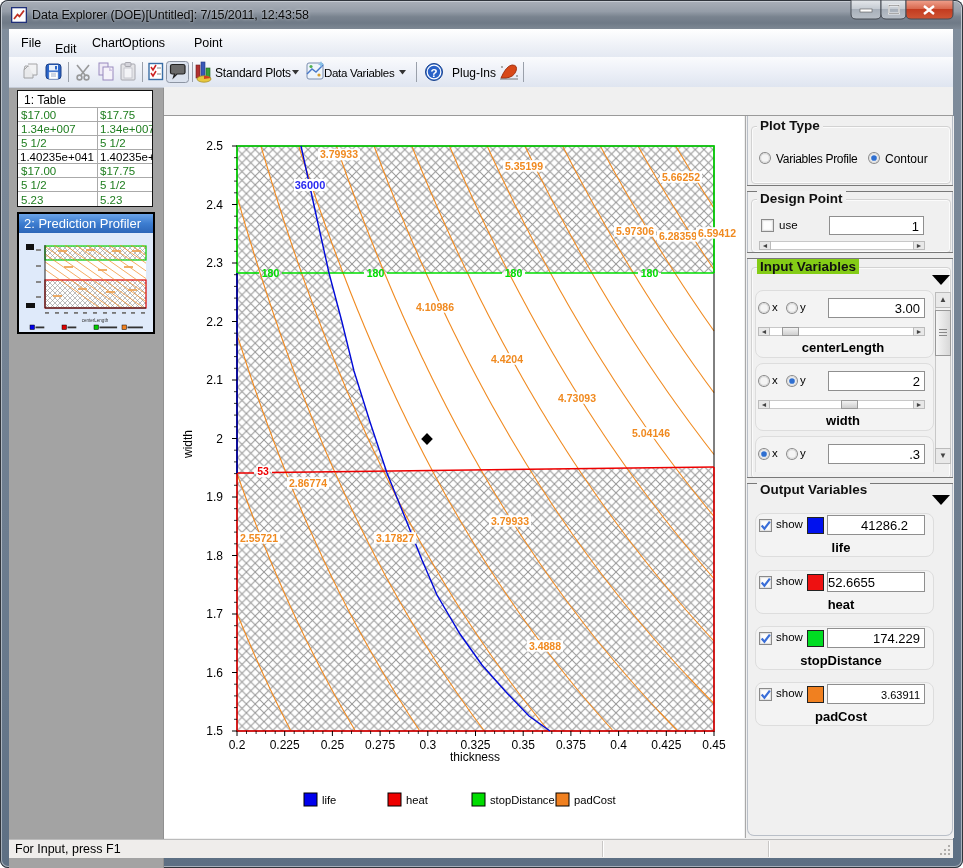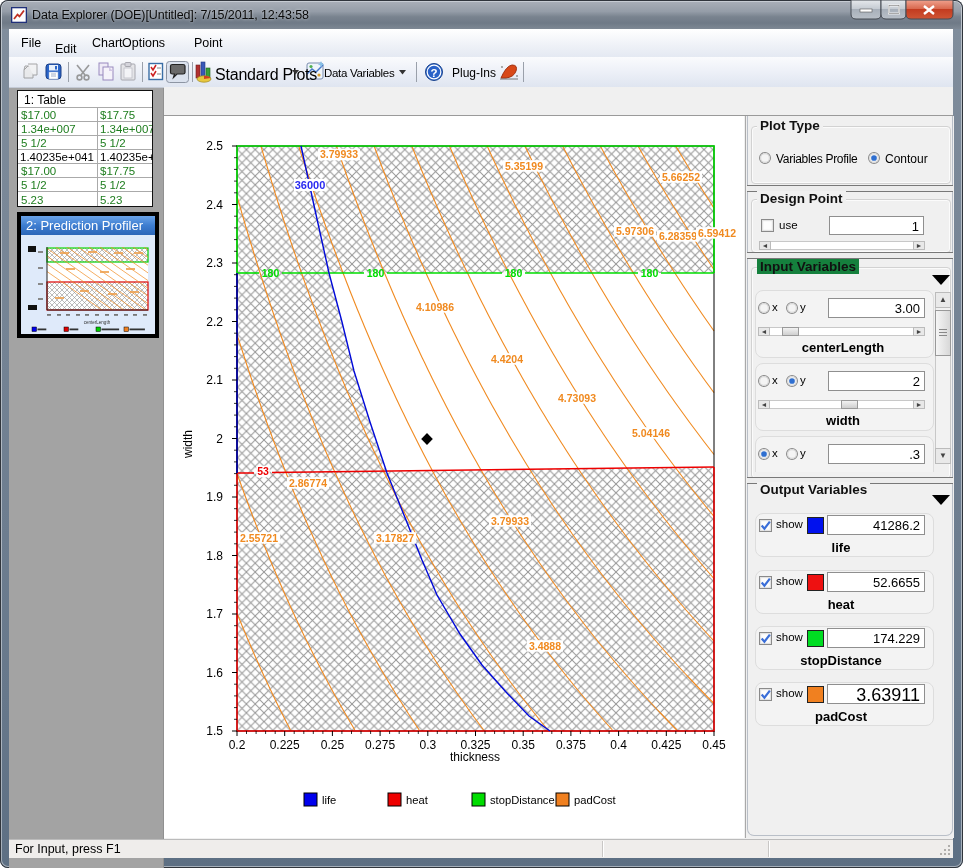--- a/index.html
+++ b/index.html
@@ -118,21 +118,21 @@
       </g>
       <g>
         <path d="M492 21 Q497 9 503 8 Q509 8 507 14 Q505 20 497 21 Z" fill="#d84818" stroke="#a03010"></path>
         <path d="M493 20 Q498 11 504 9.5" stroke="#f0capc" stroke-width="0" fill="none"></path>
         <path d="M491 22 L509 22" stroke="#555" stroke-width="0.8"></path>
         <circle cx="493" cy="10" r="0.9" fill="#888"></circle>
         <circle cx="508" cy="19" r="0.9" fill="#888"></circle>
       </g>
       <line x1="514.5" y1="5" x2="514.5" y2="25" stroke="#9aa0aa" stroke-width="1"></line>
     </svg>
-<span class="abs" style="left:206px;top:9px;font-size:16px;letter-spacing:-0.2px;color:#000">Standard Plots</span>
+<span class="abs" style="left:206px;top:9px;font-size:12px;letter-spacing:-0.2px;color:#000">Standard Plots</span>
 <svg class="abs" style="left:283px;top:13px" width="8" height="5">
       <path d="M0 0 L7 0 L3.5 4.5 Z" fill="#333"></path>
     </svg>
 <span class="abs" style="left:315px;top:9.5px;font-size:11.5px;letter-spacing:-0.3px;color:#000">Data Variables</span>
 <svg class="abs" style="left:390px;top:13px" width="8" height="5">
       <path d="M0 0 L7 0 L3.5 4.5 Z" fill="#333"></path>
     </svg>
     <div class="abs" style="left:407px;top:5px;width:1px;height:20px;background:#9aa0aa"></div>
 <span class="abs" style="left:443px;top:9px;font-size:12px;color:#000">Plug-Ins</span>
 </div>
@@ -166,21 +166,21 @@
         <text x="3" y="96.5">5.23</text>
           <text x="82" y="96.5">5.23</text>
       </g>
       <g fill="#000">
         <text x="2" y="53.5">1.40235e+041</text>
           <text x="82" y="53.5">1.40235e+</text>
       </g>
     </svg>
   </div>
 
-  <div class="abs" style="left:8px;top:124px;width:134px;height:118px;background:#dfeafa;border:4px solid #000000;overflow:hidden">
+  <div class="abs" style="left:8px;top:124px;width:134px;height:118px;background:#dfeafa;border:2px solid #000000;overflow:hidden">
     <div class="abs" style="left:0;top:0;width:134px;height:19px;background:linear-gradient(180deg,#6aa3e8,#3d7dd0 50%,#2c66b8);color:#fff;font-size:13px;padding-left:5px;line-height:19px">2: Prediction Profiler</div>
     <svg width="133" height="98" viewBox="0 0 133 98" style="position:absolute;left:1px;top:19px">
         <rect x="0" y="0" width="133" height="98" fill="#dfeafa"></rect>
         <defs>
           <pattern id="mh" width="5" height="5" patternUnits="userSpaceOnUse">
             <path d="M0 0L5 5M5 0L0 5" stroke="#909090" stroke-width="0.6" fill="none"></path>
           </pattern>
         </defs>
         <rect x="25" y="12" width="101" height="63" fill="#ffffff"></rect>
         <rect x="25" y="13" width="101" height="14" fill="url(#mh)"></rect>
@@ -492,21 +492,21 @@
       <rect x="0.5" y="0.5" width="11" height="11" fill="#fdfdfd" stroke="#8a8a8a"></rect>
       <rect x="1.5" y="1.5" width="9" height="9" fill="none" stroke="#e2e2e2"></rect>
     </svg>
     <div style="position:absolute;left:33px;top:103px;font-size:11.5px;color:#000">use</div>
     <div style="position:absolute;left:83px;top:100px;width:95px;height:19px;background:#fff;border:1px solid #8f8f8f;font-size:13px;text-align:right;line-height:19px;padding-right:4px;box-sizing:border-box;color:#000">1</div>
     <div style="position:absolute;left:13px;top:125px;width:166px;height:9px;background:#fff;border:1px solid #c8c8c8;box-sizing:border-box"></div>
     <div style="position:absolute;left:13px;top:125px;width:12px;height:9px;background:#e8e8e8;border:1px solid #bbb;box-sizing:border-box;font-size:7px;line-height:7px;text-align:center;color:#444">◄</div>
     <div style="position:absolute;left:167px;top:125px;width:12px;height:9px;background:#e8e8e8;border:1px solid #bbb;box-sizing:border-box;font-size:7px;line-height:7px;text-align:center;color:#444">►</div>
     <div style="position:absolute;left:1px;right:1px;top:136px;height:5px;background:#ececec;border-top:1px solid #787878;border-bottom:1px solid #787878"></div>
     <div style="position:absolute;left:5px;top:151px;width:198px;height:210px;border:1px solid #d2d2d2;border-radius:4px;box-shadow:inset 0 0 0 1px #fbfbfb"></div>
-    <div style="position:absolute;left:11px;top:143px;font-size:13.5px;font-weight:bold;color:#111;background:#15803d;padding:0 3px">Input Variables</div>
+    <div style="position:absolute;left:11px;top:143px;font-size:13.5px;font-weight:bold;color:#111;background:#84cc16;padding:0 3px">Input Variables</div>
     <svg style="position:absolute;left:185px;top:158px" width="20" height="12" viewBox="0 0 20 12">
       <path d="M1 1 L19 1 L10 11 Z" fill="#000"></path>
     </svg>
     <div style="position:absolute;left:0px;top:172px;width:190px;height:184px;overflow:hidden">
       <div style="position:absolute;left:9px;top:2px;width:177px;height:66px;background:#f3f3f3;border:1px solid #ddd;border-radius:8px"></div>
       <svg style="position:absolute;left:12px;top:14px" width="12" height="12" viewBox="0 0 11 11">
         <circle cx="5.5" cy="5.5" r="5" fill="#f4f4f4" stroke="#8a8a8a" stroke-width="1"></circle>
         <circle cx="5.5" cy="5.5" r="4" fill="none" stroke="#d8d8d8" stroke-width="1"></circle>
       </svg>
       <div style="position:absolute;left:26px;top:13px;font-size:11.5px;color:#000">x</div>
@@ -566,51 +566,51 @@
       <path d="M1 1 L19 1 L10 11 Z" fill="#000"></path>
     </svg>
     <div style="position:absolute;left:9px;top:397px;width:177px;height:42px;background:#f3f3f3;border:1px solid #ddd;border-radius:8px"></div>
     <svg style="position:absolute;left:13px;top:403px" width="13" height="13" viewBox="0 0 12 12">
       <rect x="0.5" y="0.5" width="11" height="11" fill="#fdfdfd" stroke="#8a8a8a"></rect>
       <rect x="1.5" y="1.5" width="9" height="9" fill="none" stroke="#e2e2e2"></rect>
       <path d="M2.5 6 L5 9 L10 2.5" stroke="#3a6ed8" stroke-width="2" fill="none"></path>
     </svg>
     <div style="position:absolute;left:30px;top:402px;font-size:11.5px;color:#000">show</div>
     <div style="position:absolute;left:61px;top:401px;width:15px;height:15px;background:#0011ee;border:1px solid #222"></div>
-    <div style="position:absolute;left:81px;top:399px;width:98px;height:20px;background:#fff;border:1px solid #8f8f8f;font-size:13px;text-align:right;line-height:20px;padding-right:4px;box-sizing:border-box;color:#000">41286.2</div>
+    <div style="position:absolute;left:81px;top:399px;width:98px;height:20px;background:#fff;border:1px solid #8f8f8f;font-size:13px;text-align:right;line-height:20px;padding-right:16px;box-sizing:border-box;color:#000">41286.2</div>
     <div style="position:absolute;left:15px;top:424px;width:160px;text-align:center;font-size:13px;font-weight:bold;color:#000">life</div>
     <div style="position:absolute;left:9px;top:454px;width:177px;height:42px;background:#f3f3f3;border:1px solid #ddd;border-radius:8px"></div>
     <svg style="position:absolute;left:13px;top:460px" width="13" height="13" viewBox="0 0 12 12">
       <rect x="0.5" y="0.5" width="11" height="11" fill="#fdfdfd" stroke="#8a8a8a"></rect>
       <rect x="1.5" y="1.5" width="9" height="9" fill="none" stroke="#e2e2e2"></rect>
       <path d="M2.5 6 L5 9 L10 2.5" stroke="#3a6ed8" stroke-width="2" fill="none"></path>
     </svg>
     <div style="position:absolute;left:30px;top:459px;font-size:11.5px;color:#000">show</div>
     <div style="position:absolute;left:61px;top:458px;width:15px;height:15px;background:#ee1111;border:1px solid #222"></div>
-    <div style="position:absolute;left:81px;top:456px;width:98px;height:20px;background:#fff;border:1px solid #8f8f8f;font-size:13px;text-align:right;line-height:20px;padding-right:4px;box-sizing:border-box;color:#000">52.6655</div>
+    <div style="position:absolute;left:81px;top:456px;width:98px;height:20px;background:#fff;border:1px solid #8f8f8f;font-size:13px;line-height:20px;padding-right:4px;box-sizing:border-box;color:#000">52.6655</div>
     <div style="position:absolute;left:15px;top:481px;width:160px;text-align:center;font-size:13px;font-weight:bold;color:#000">heat</div>
     <div style="position:absolute;left:9px;top:510px;width:177px;height:42px;background:#f3f3f3;border:1px solid #ddd;border-radius:8px"></div>
     <svg style="position:absolute;left:13px;top:516px" width="13" height="13" viewBox="0 0 12 12">
       <rect x="0.5" y="0.5" width="11" height="11" fill="#fdfdfd" stroke="#8a8a8a"></rect>
       <rect x="1.5" y="1.5" width="9" height="9" fill="none" stroke="#e2e2e2"></rect>
       <path d="M2.5 6 L5 9 L10 2.5" stroke="#3a6ed8" stroke-width="2" fill="none"></path>
     </svg>
     <div style="position:absolute;left:30px;top:515px;font-size:11.5px;color:#000">show</div>
     <div style="position:absolute;left:61px;top:514px;width:15px;height:15px;background:#00dd22;border:1px solid #222"></div>
     <div style="position:absolute;left:81px;top:512px;width:98px;height:20px;background:#fff;border:1px solid #8f8f8f;font-size:13px;text-align:right;line-height:20px;padding-right:4px;box-sizing:border-box;color:#000">174.229</div>
     <div style="position:absolute;left:15px;top:537px;width:160px;text-align:center;font-size:13px;font-weight:bold;color:#000">stopDistance</div>
     <div style="position:absolute;left:9px;top:566px;width:177px;height:42px;background:#f3f3f3;border:1px solid #ddd;border-radius:8px"></div>
     <svg style="position:absolute;left:13px;top:572px" width="13" height="13" viewBox="0 0 12 12">
       <rect x="0.5" y="0.5" width="11" height="11" fill="#fdfdfd" stroke="#8a8a8a"></rect>
       <rect x="1.5" y="1.5" width="9" height="9" fill="none" stroke="#e2e2e2"></rect>
       <path d="M2.5 6 L5 9 L10 2.5" stroke="#3a6ed8" stroke-width="2" fill="none"></path>
     </svg>
     <div style="position:absolute;left:30px;top:571px;font-size:11.5px;color:#000">show</div>
     <div style="position:absolute;left:61px;top:570px;width:15px;height:15px;background:#f08020;border:1px solid #222"></div>
-    <div style="position:absolute;left:81px;top:568px;width:98px;height:20px;background:#fff;border:1px solid #8f8f8f;font-size:18px;text-align:right;line-height:20px;padding-right:4px;box-sizing:border-box;color:#000">3.63911</div>
+    <div style="position:absolute;left:81px;top:568px;width:98px;height:20px;background:#fff;border:1px solid #8f8f8f;font-size:11px;text-align:right;line-height:20px;padding-right:4px;box-sizing:border-box;color:#000">3.63911</div>
     <div style="position:absolute;left:15px;top:593px;width:160px;text-align:center;font-size:13px;font-weight:bold;color:#000">padCost</div>
   </div>
 
 <div class="abs" style="left:9px;top:839px;width:944px;height:18px;background:#efedeb;border-top:1px solid #bbb">
   <span class="abs" style="left:6px;top:2px;font-size:12.5px;color:#000">For Input, press F1</span>
   <div class="abs" style="left:593px;top:1px;width:1px;height:16px;background:#c9c7c5;border-right:1px solid #fff"></div>
   <div class="abs" style="left:759px;top:1px;width:1px;height:16px;background:#c9c7c5;border-right:1px solid #fff"></div>
   <svg class="abs" style="left:931px;top:5px" width="11" height="11">
       <g fill="#b0aeab">
         <rect x="8" y="0" width="2" height="2"></rect>

